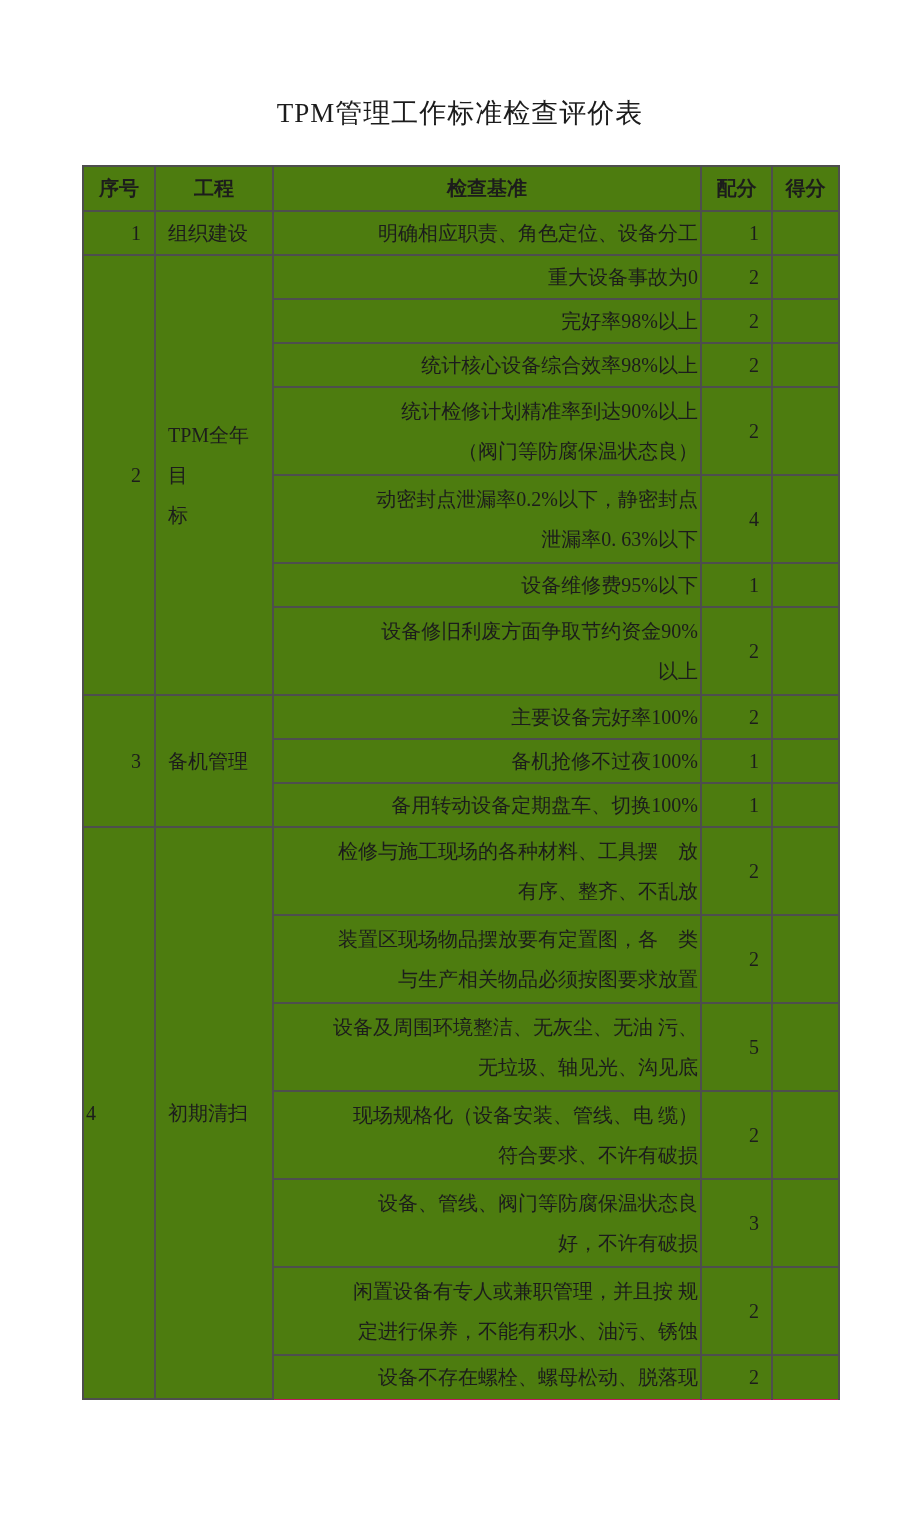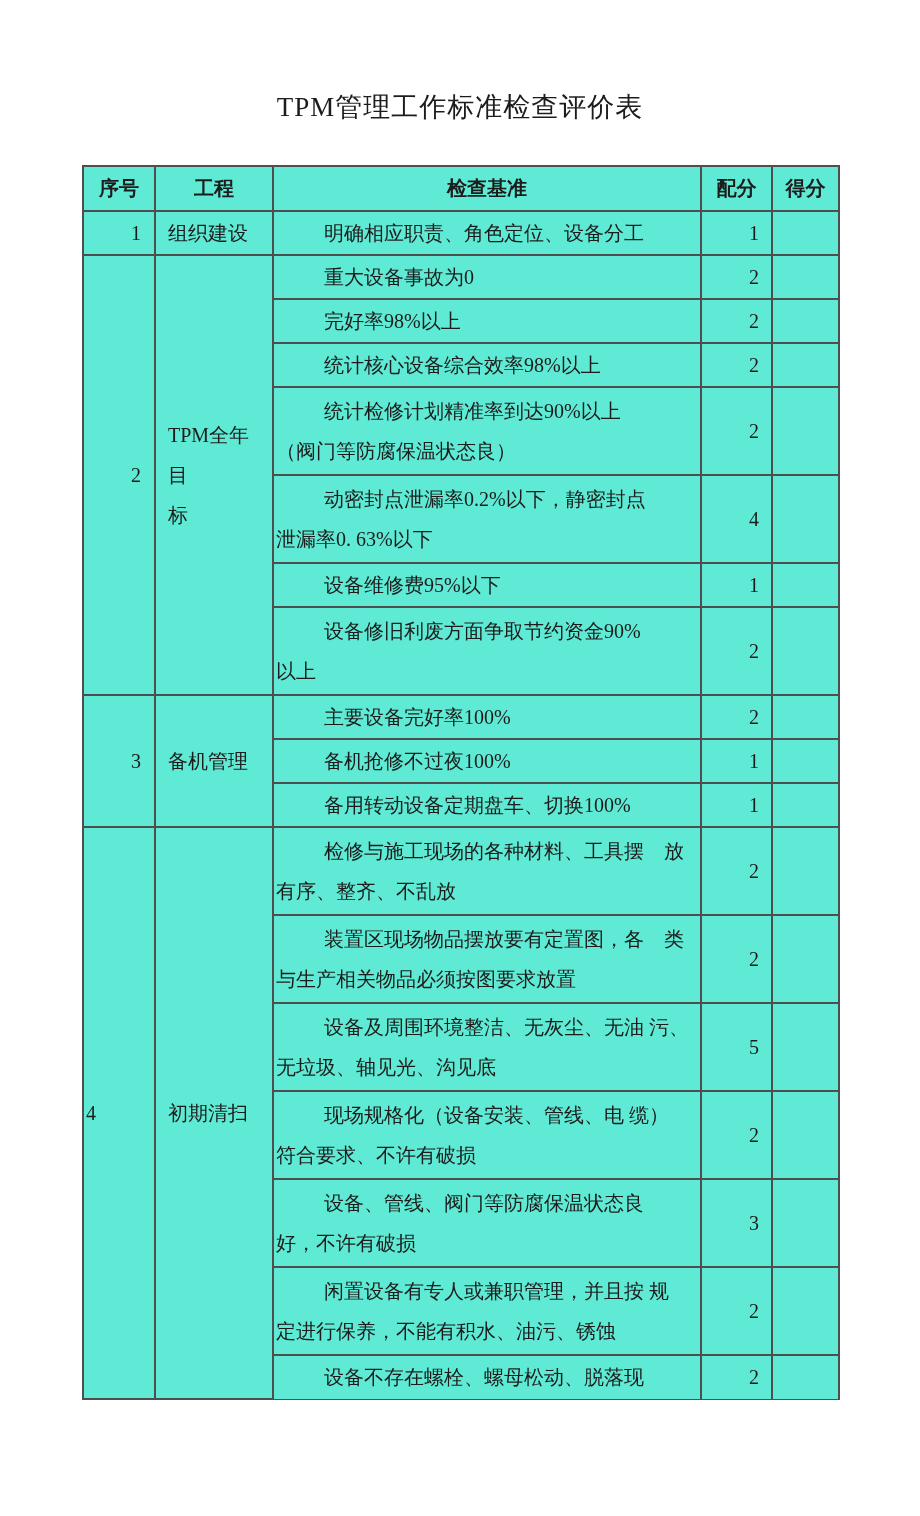--- a/index.html
+++ b/index.html
@@ -10,56 +10,56 @@
   body {
     width: 920px;
     height: 1516px;
     position: relative;
     font-family: "Liberation Serif", "DejaVu Serif", serif;
     color: #1c1c1c;
     overflow: hidden;
   }
   .title {
     position: absolute;
-    top: 89px;
+    top: 95px;
     left: 0;
     width: 920px;
     margin: 0;
     text-align: center;
     font-size: 27px;
     font-weight: 400;
     letter-spacing: 1px;
   }
   table.doc-table {
     position: absolute;
     top: 165px;
     left: 82px;
     width: 756px;
     border-collapse: collapse;
     table-layout: fixed;
-    background: #5eead4;
+    background: #4d7c0f;
   }
   .doc-table th, .doc-table td {
     border: 2px solid #4e4e4e;
     overflow: hidden;
   }
   .doc-table thead tr { height: 45px; }
   .doc-table th {
     font-size: 20px;
     font-weight: 700;
     text-align: center;
     padding: 0;
   }
   .doc-table td { font-size: 20px; padding: 0; vertical-align: middle; }
   tr.short { height: 44px; }
   tr.tall  { height: 88px; }
   td.seq  { text-align: right; padding-right: 13px; }
   td.seq.left { text-align: left; padding-right: 0; padding-left: 2px; }
   td.proj { text-align: left; padding-left: 12px; line-height: 40px; white-space: pre-wrap; }
-  td.crit { padding: 0 2px; }
+  td.crit { padding: 0 2px; text-align: right; }
   td.crit .para {
     white-space: pre-wrap;
     line-height: 40px;
     text-indent: 48px;
   }
   td.pts  { text-align: right; padding-right: 12px; }
   td.score { }
   .doc-table tbody tr:last-child td { border-bottom: 1px solid #be185d; }
 </style>
 </head>

